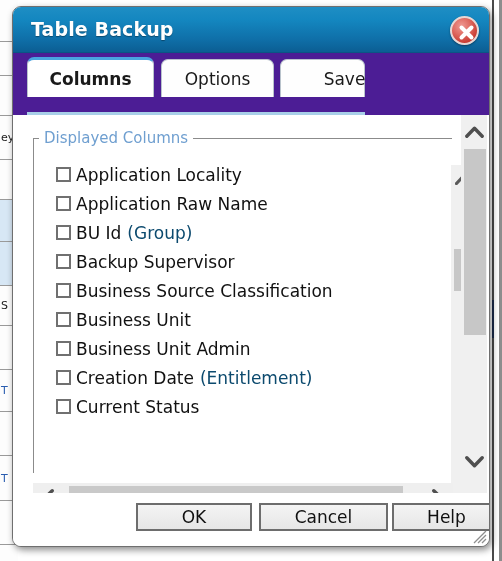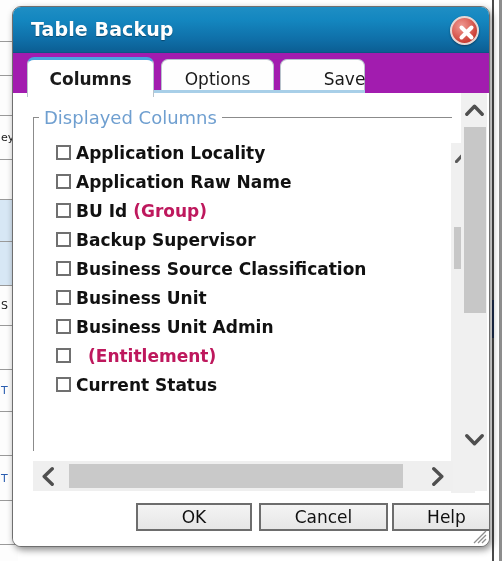--- a/index.html
+++ b/index.html
@@ -49,21 +49,21 @@
     width: 29px; height: 29px; border-radius: 50%;
     background: radial-gradient(circle at 38% 32%, #ef9a94 0%, #df6b62 38%, #c83a31 75%, #a92a22 100%);
     border: 2px solid #e8d7d4;
     box-shadow: 0 1px 2px rgba(0,0,0,.4);
     cursor: pointer;
   }
   #close-btn svg { position: absolute; left: 4px; top: 4px; }
 
   
   #tabstrip {
-    position: relative; height: 40px; background: #a21caf;
+    position: relative; height: 62px; background: #4c1d95;
     padding-left: 14px;
   }
   .tab {
     position: absolute; top: 6px; height: 38px;
     background: #fefefe;
     border: 1px solid #b9c3cc;
     border-bottom: none;
     border-radius: 7px 7px 0 0;
     font-size: 17px; color: #1a1a1a;
     display: flex; align-items: center; justify-content: center;
@@ -83,39 +83,39 @@
 
   
   #dlg-body { position: relative; height: 398px; background: #ffffff; }
 
   fieldset#displayed-columns {
     position: absolute; left: 20px; top: 14px;
     width: 419px; height: 344px;
     border: none; border-top: 1px solid #8b8b8b; border-left: 1px solid #8b8b8b;
   }
   fieldset#displayed-columns > legend {
-    font-size: 18px; color: #6f9fd0; padding: 0 5px; margin-left: 5px;
+    font-size: 15px; color: #6f9fd0; padding: 0 5px; margin-left: 5px;
   }
 
   
   #col-list {
     position: absolute; left: 21px; top: 45px;
     width: 417px; height: 310px;
-    background: #ffffff; overflow: hidden; font-weight: bold;
+    background: #ffffff; overflow: hidden;
   }
   .col-item {
     display: flex; align-items: center; height: 29px;
     padding-left: 22px; cursor: pointer;
   }
   .cb {
     width: 15px; height: 15px; flex: none;
     border: 2px solid #707070; background: #ffffff; margin-right: 5px;
   }
   .col-label { font-size: 17px; color: #111111; white-space: nowrap; }
-  .col-suffix { color: #be185d; }
+  .col-suffix { color: #0c4a6e; }
 
   
   #inner-vscroll {
     position: absolute; left: 438px; top: 50px;
     width: 24px; height: 420px;
     background: #f0f0f0; cursor: pointer;
   }
   #inner-vscroll .arrow { position: absolute; left: 0; width: 24px; height: 24px; display: flex; align-items: center; justify-content: center; }
   #inner-vscroll .up { top: 2px; }
   #inner-vscroll .down { bottom: 2px; }
@@ -256,21 +256,22 @@
         <div class="col-item">
           <span class="cb"></span>
           <span class="col-label">Business Unit</span>
         </div>
         <div class="col-item">
           <span class="cb"></span>
           <span class="col-label">Business Unit Admin</span>
         </div>
         <div class="col-item">
           <span class="cb"></span>
-          <span class="col-label col-suffix" style="margin-left: 12px;">(Entitlement)</span>
+          <span class="col-label">Creation Date</span>
+          <span class="col-label col-suffix" style="margin-left: 6px;">(Entitlement)</span>
         </div>
         <div class="col-item">
           <span class="cb"></span>
           <span class="col-label">Current Status</span>
         </div>
       </div>
 
     <div id="inner-vscroll">
       <div class="arrow up">
         <svg width="17" height="11" viewBox="0 0 17 11">

